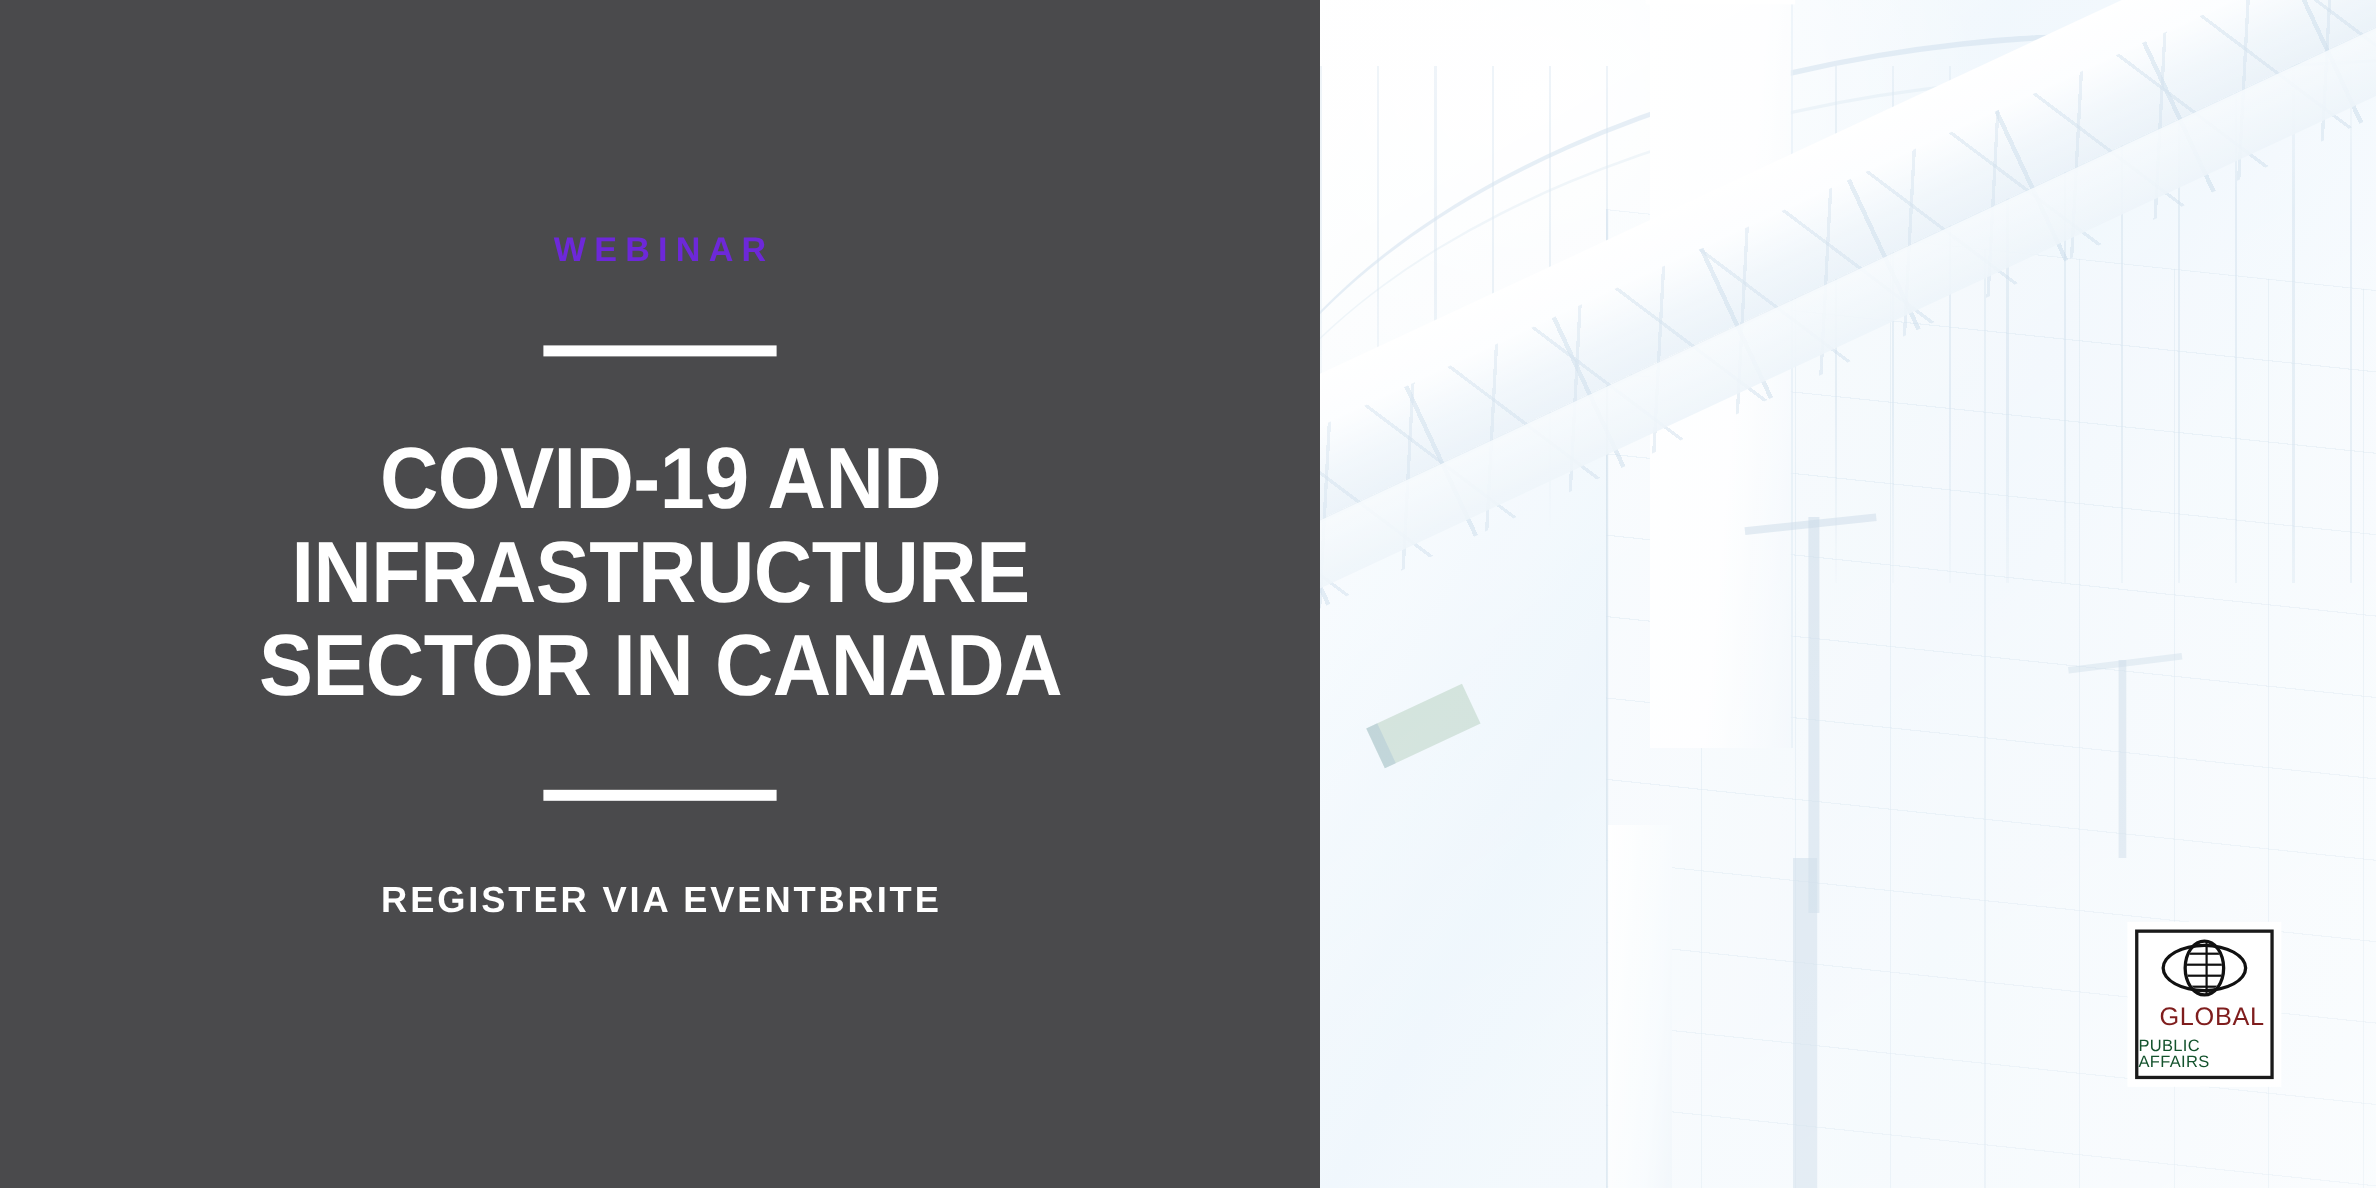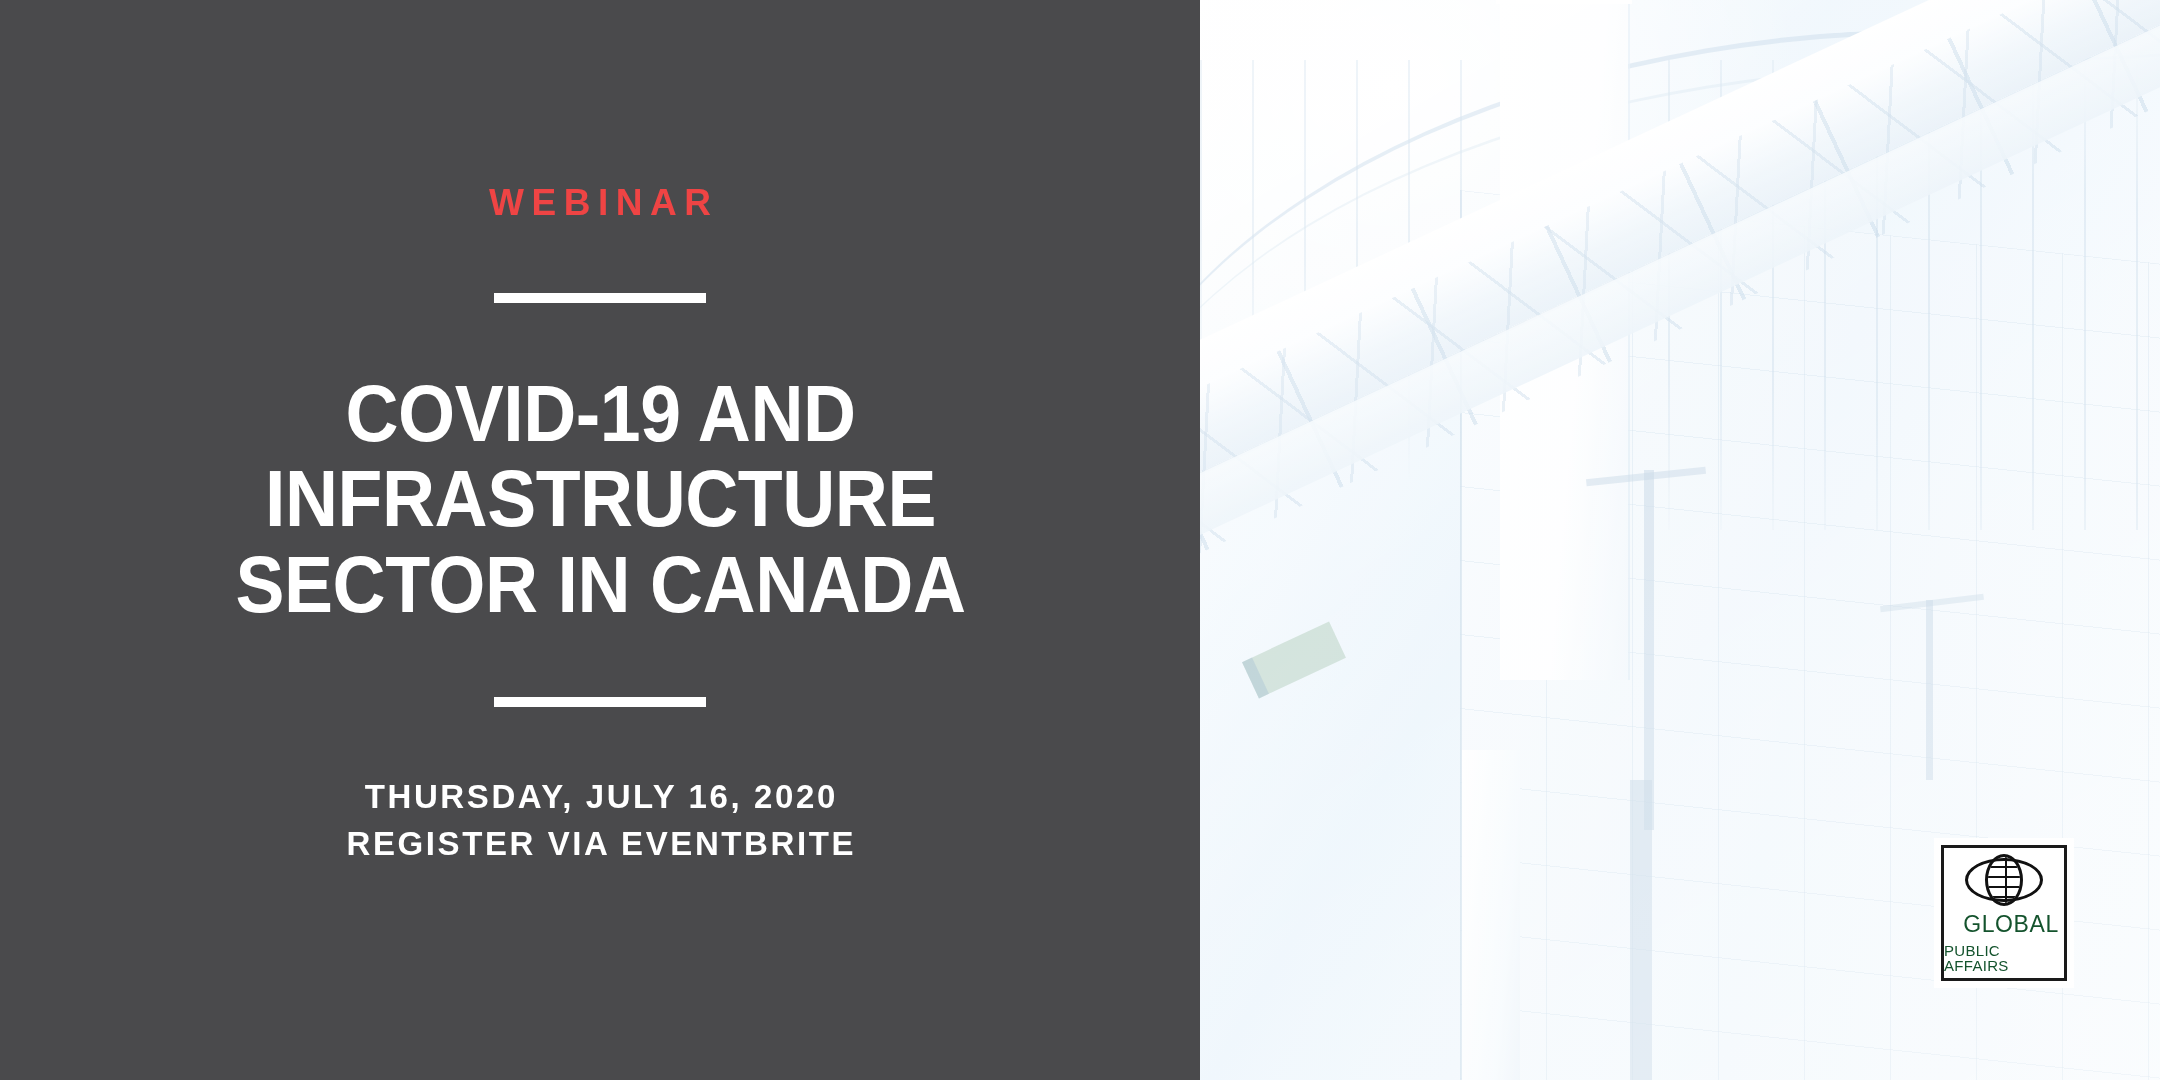--- a/index.html
+++ b/index.html
@@ -178,22 +178,22 @@
     top:0; left:0;
     width:1200px; height:1080px;
     display:flex;
     flex-direction:column;
     align-items:center;
     justify-content:center;
     padding-bottom:28px;
   }
 
   .eyebrow {
-    color:#ef4444;
-    font-size:37px;
+    color:#6d28d9;
+    font-size:31px;
     font-weight:bold;
     letter-spacing:7.5px;
     text-indent:7.5px;
     line-height:1;
     text-align:right;
   }
 
   .rule {
     width:212px;
     height:10px;
@@ -280,21 +280,21 @@
   .globe-lat.l2 { top:19px; }
   .globe-lat.l3 { top:29px; }
   .globe-lat.l4 { top:39px; }
   .globe-mer {
     position:absolute;
     left:17px; top:-2px;
     width:2px; height:52px;
     background:#111111;
   }
   .logo-main {
-    color:#14532d;
+    color:#7f1d1d;
     font-size:23px;
     letter-spacing:.6px;
     line-height:1;
     font-weight:normal;
     margin-left:14px;
   }
   .logo-sub {
     margin-top:7px;
     color:#14532d;
     font-size:15px;
@@ -349,21 +349,20 @@
 
     <div class="headline">
       <span class="ln">COVID-19 AND</span>
       <span class="ln">INFRASTRUCTURE</span>
       <span class="ln">SECTOR IN CANADA</span>
     </div>
 
     <div class="rule bottom"></div>
 
     <div class="details">
-      <span class="ln">THURSDAY, JULY 16, 2020</span>
       <span class="ln">REGISTER VIA EVENTBRITE</span>
     </div>
 
   </div>
 
   <div class="logo">
     <div class="logo-frame">
       <div class="globe">
         <div class="globe-ring"></div>
         <div class="globe-ball">

